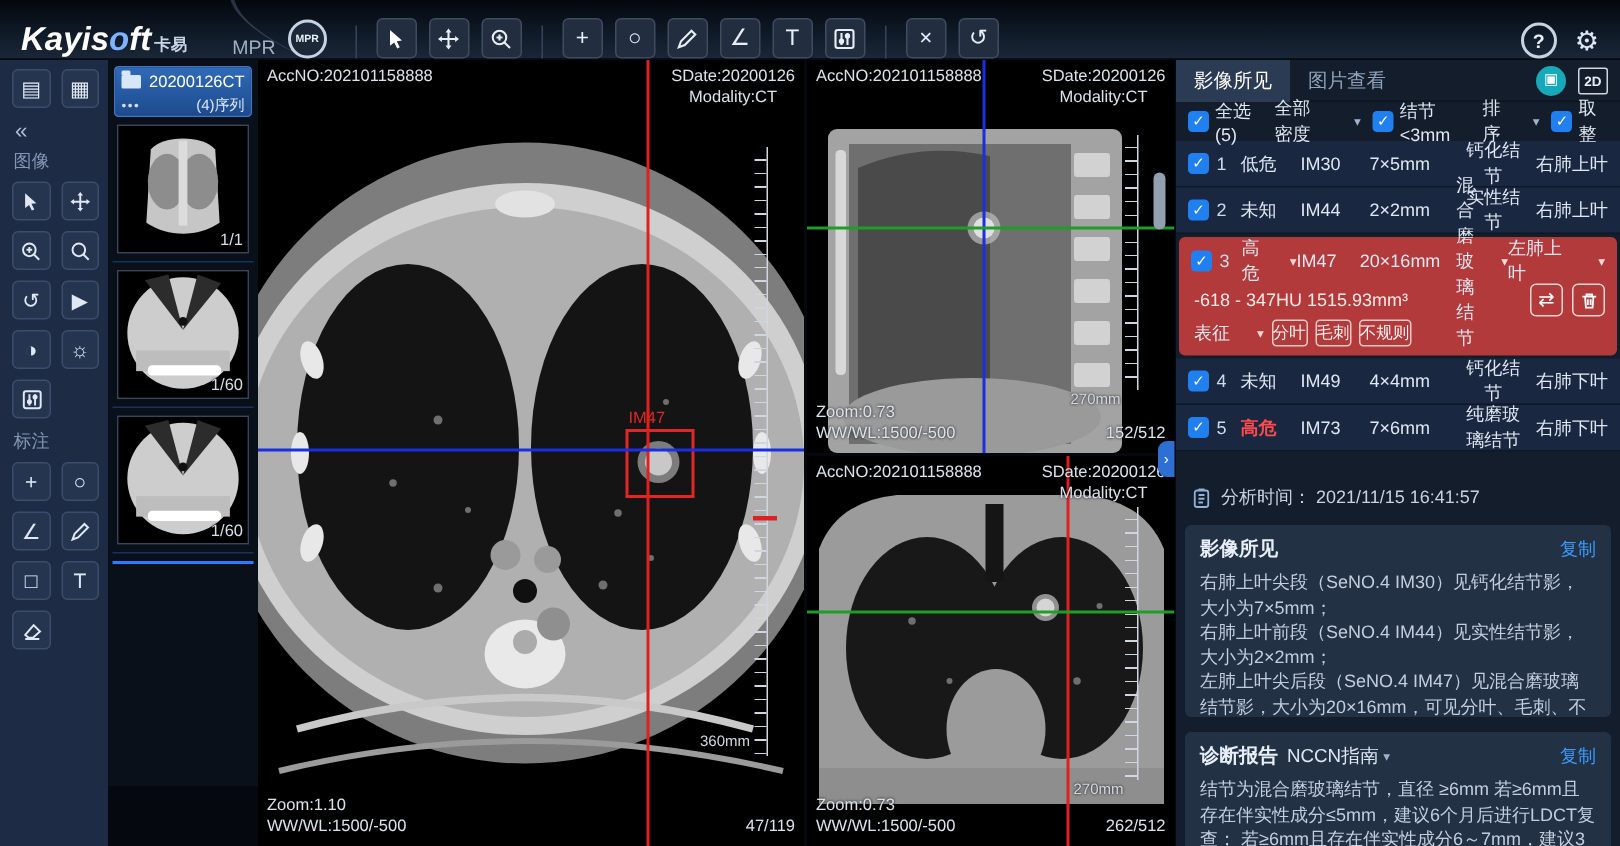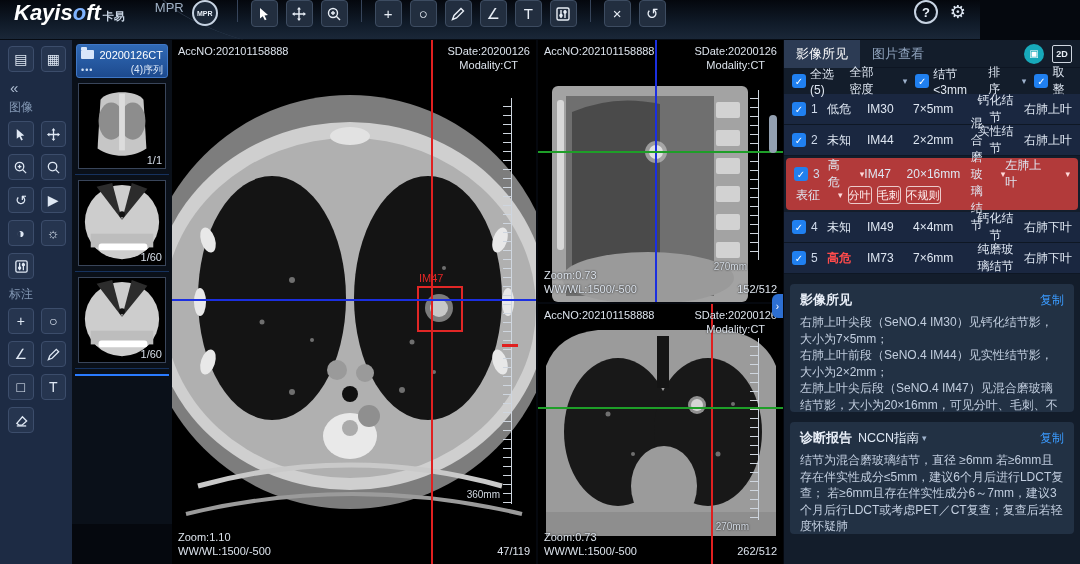--- a/index.html
+++ b/index.html
@@ -1,22 +1,22 @@
 <!DOCTYPE html>
 <html><head>
 <meta charset="utf-8">
 <style>
   * { margin:0; padding:0; box-sizing:border-box; }
   html,body { width:1080px; height:564px; background:#000; font-family:"Liberation Sans","DejaVu Sans",sans-serif; }
   #stage { position:relative; width:1080px; height:564px; background:#05080e; overflow:hidden; color:#dfe7f2; }
 
   
-  .topbar { position:absolute; left:0; top:0; width:980px; height:40px;
+  .topbar { position:absolute; left:0; top:0; width:1080px; height:40px;
     background:linear-gradient(180deg,#04070d 0%,#101b29 60%,#1a2738 100%);
-    display:flex; align-items:flex-start; z-index:40; border-bottom:1px solid #060b13; }
+    display:flex; align-items:flex-end; z-index:40; border-bottom:1px solid #060b13; }
   .brand { display:flex; align-items:baseline; padding:0 26px 0 14px; font-style:italic; font-weight:700; position:relative; }
   .brand-main { font-size:22px; color:#fff; }
   .brand-main .dot { color:#7fb3ff; }
   .brand-cn { font-size:11px; color:#c9d5e4; margin-left:2px; font-style:normal; }
   .swoosh { position:absolute; left:150px; top:-26px; width:240px; height:72px; border-radius:50%;
     border-left:3px solid rgba(170,195,230,.22); transform:rotate(14deg); pointer-events:none; }
   .mpr-label { color:#9fb0c4; font-size:13px; margin:0 8px 0 4px; }
   .mpr-btn { width:26px; height:26px; border-radius:50%; border:2px solid #c7d3e2; background:#1c2838;
     color:#e8eff8; font-size:7px; font-weight:bold; display:flex; align-items:center; justify-content:center; margin-right:10px; }
   .tbtn { width:27px; height:27px; margin:0 4px; border-radius:4px; background:#222e3f; border:1px solid #3d4c61;
@@ -555,20 +555,32 @@
           <span class="c-size" style="width:70px">20×16mm</span>
           <span class="c-type dd" style="justify-content:center">
               <span>混合磨玻璃结节</span>
               <span class="caret" style="color:#ffd9d9">▾</span>
             </span>
           <span class="dd">
               <span>左肺上叶</span>
               <span class="caret" style="color:#ffd9d9">▾</span>
             </span>
         </div>
+        <div class="detail">
+          <span>-618 - 347HU 1515.93mm³</span>
+          <span class="sp"></span>
+          <span class="mini-btn">
+              <span>⇄</span>
+            </span>
+          <span class="mini-btn">
+            <svg viewBox="0 0 14 14">
+                <path d="M2 4h10M5 4V2.5h4V4M4 4l.6 8h4.8L10 4M6 6v4M8 6v4"></path>
+              </svg>
+          </span>
+        </div>
         <div class="tagsrow">
           <span class="dd">
               <span>表征</span>
               <span class="caret" style="color:#ffd9d9">▾</span>
             </span>
           <span class="tag">分叶</span>
           <span class="tag">毛刺</span>
           <span class="tag">不规则</span>
         </div>
       </div>
@@ -591,20 +603,27 @@
           </span>
         <span class="c-no">5</span>
         <span class="c-risk risk-red">高危</span>
         <span class="c-im">IM73</span>
         <span class="c-size">7×6mm</span>
         <span class="c-type">纯磨玻璃结节</span>
         <span class="c-loc">右肺下叶</span>
       </div>
     </div>
 
+    <div class="analysis">
+      <svg viewBox="0 0 14 14">
+          <rect x="2.5" y="2" width="9" height="11" rx="1.5"></rect>
+          <path d="M5 1.2h4M5 5h4M5 7.5h4M5 10h3"></path>
+        </svg>
+      <span>分析时间： 2021/11/15 16:41:57</span>
+    </div>
 
     <div class="tbox" id="findings-box">
       <div class="thead">
         <span class="ttitle">影像所见</span>
         <span class="tcopy">复制</span>
       </div>
       <div class="tbody">右肺上叶尖段（SeNO.4 IM30）见钙化结节影，大小为7×5mm；
 右肺上叶前段（SeNO.4 IM44）见实性结节影，大小为2×2mm；
 左肺上叶尖后段（SeNO.4 IM47）见混合磨玻璃结节影，大小为20×16mm，可见分叶、毛刺、不规则；
 右肺下叶背段（SeNO.4 IM49）见钙化结节影，大小为4×4mm；

